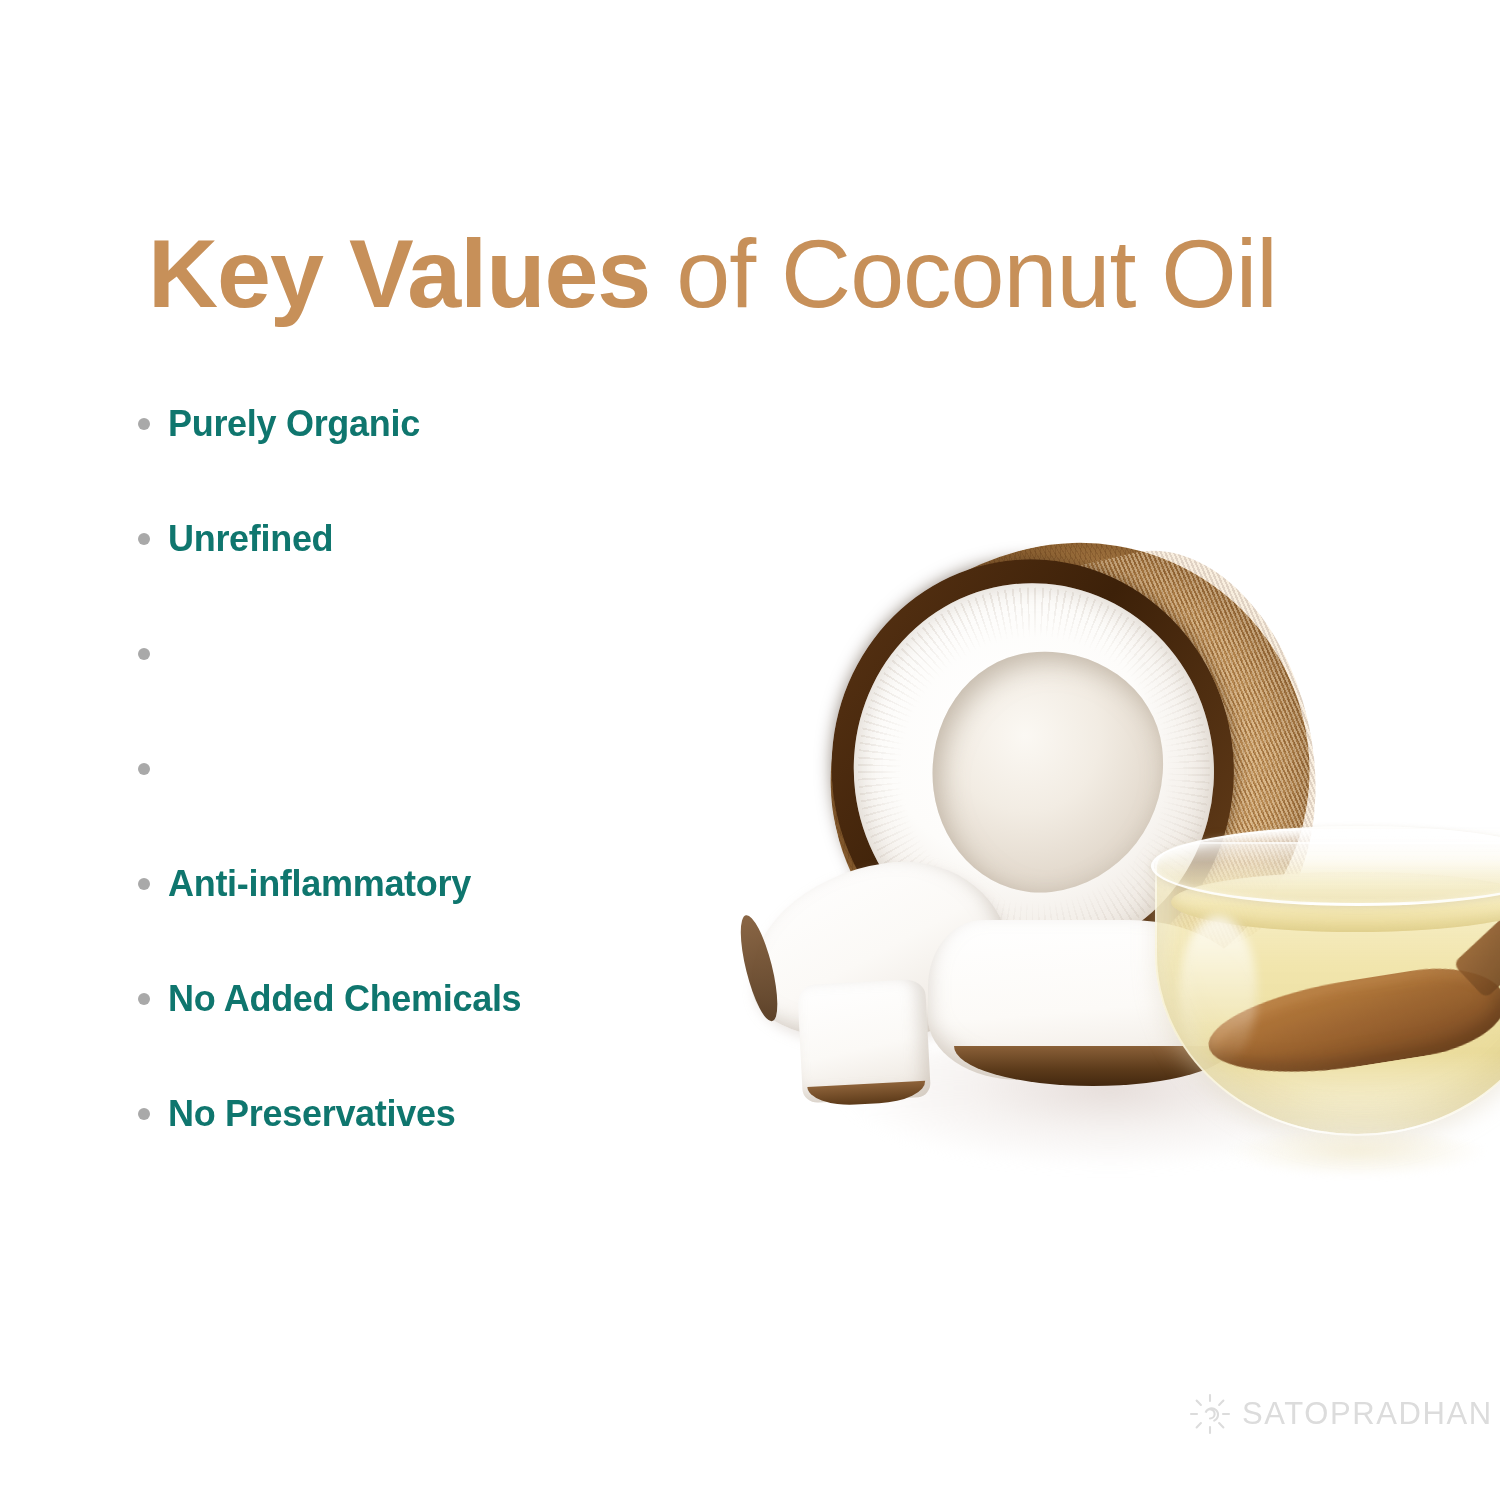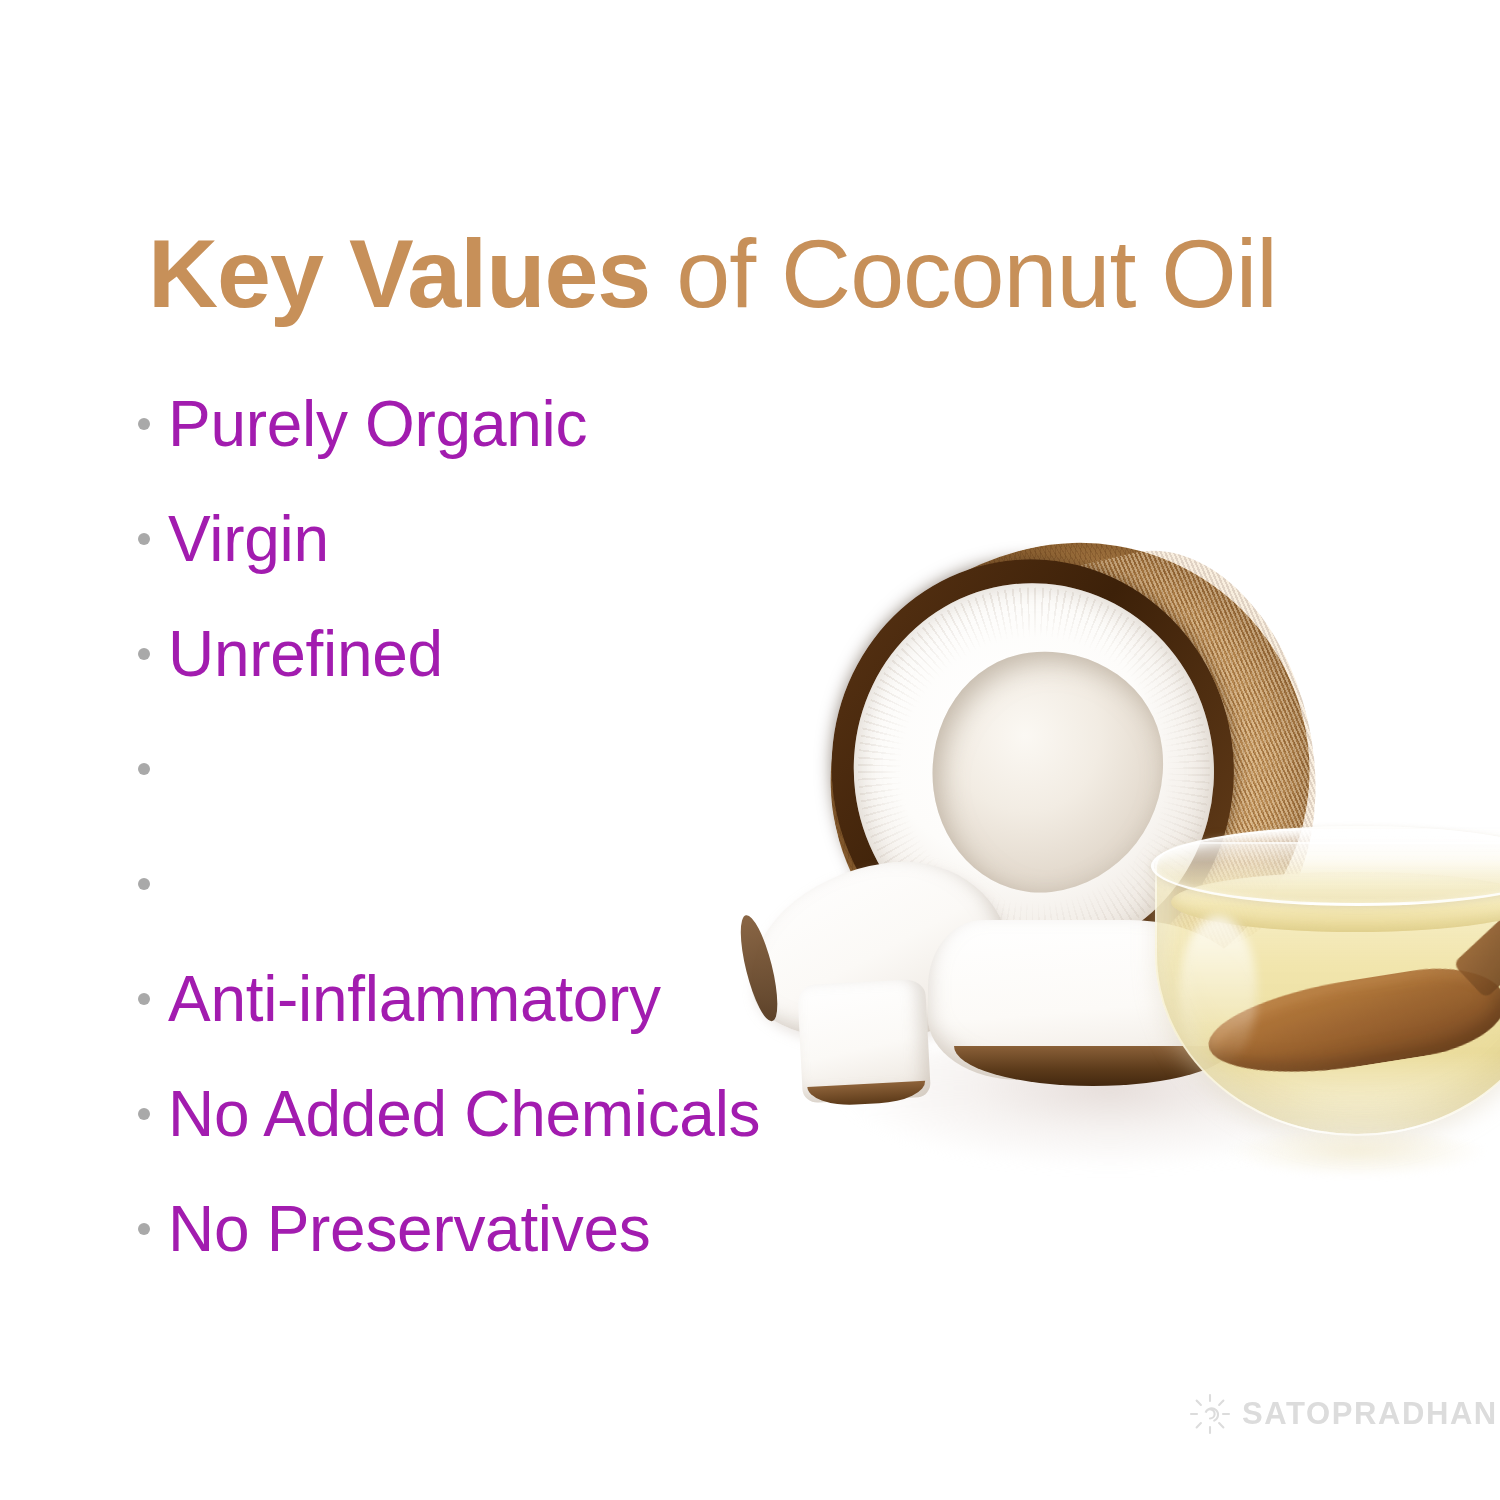--- a/index.html
+++ b/index.html
@@ -39,23 +39,23 @@
     height:115px;
   }
   .value-dot{
     width:12px;height:12px;
     border-radius:50%;
     background:#a9a9a9;
     flex:0 0 12px;
     margin-right:18px;
   }
   .value-label{
-    font-size:64px;
-    font-weight:400;
-    color:#a21caf;
+    font-size:36px;
+    font-weight:700;
+    color:#0f766e;
     letter-spacing:-0.3px;
     white-space:nowrap;
   }
 
   
   .photo{
     position:absolute;
     left:740px; top:520px;
     width:760px; height:760px;
   }
@@ -277,37 +277,33 @@
     left:1188px; top:1392px;
     display:flex;
     align-items:center;
     gap:10px;
   }
   .wm-icon{width:44px;height:44px;display:block;}
   .wm-text{
     font-size:31px;
     letter-spacing:1.6px;
     color:#dcdcdc;
-    font-weight:700;
+    font-weight:400;
     white-space:nowrap;
   }
 </style>
 </head>
 <body>
 
 <h1 class="title"><span class="t-bold">Key Values</span><span class="t-reg"> of Coconut Oil</span></h1>
 
 <ul class="values-list">
   <li class="value-item">
     <span class="value-dot"></span>
     <span class="value-label">Purely Organic</span>
-  </li>
-  <li class="value-item">
-    <span class="value-dot"></span>
-    <span class="value-label">Virgin</span>
   </li>
   <li class="value-item">
     <span class="value-dot"></span>
     <span class="value-label">Unrefined</span>
   </li>
   <li class="value-item">
     <span class="value-dot"></span>
   </li>
   <li class="value-item">
     <span class="value-dot"></span>

